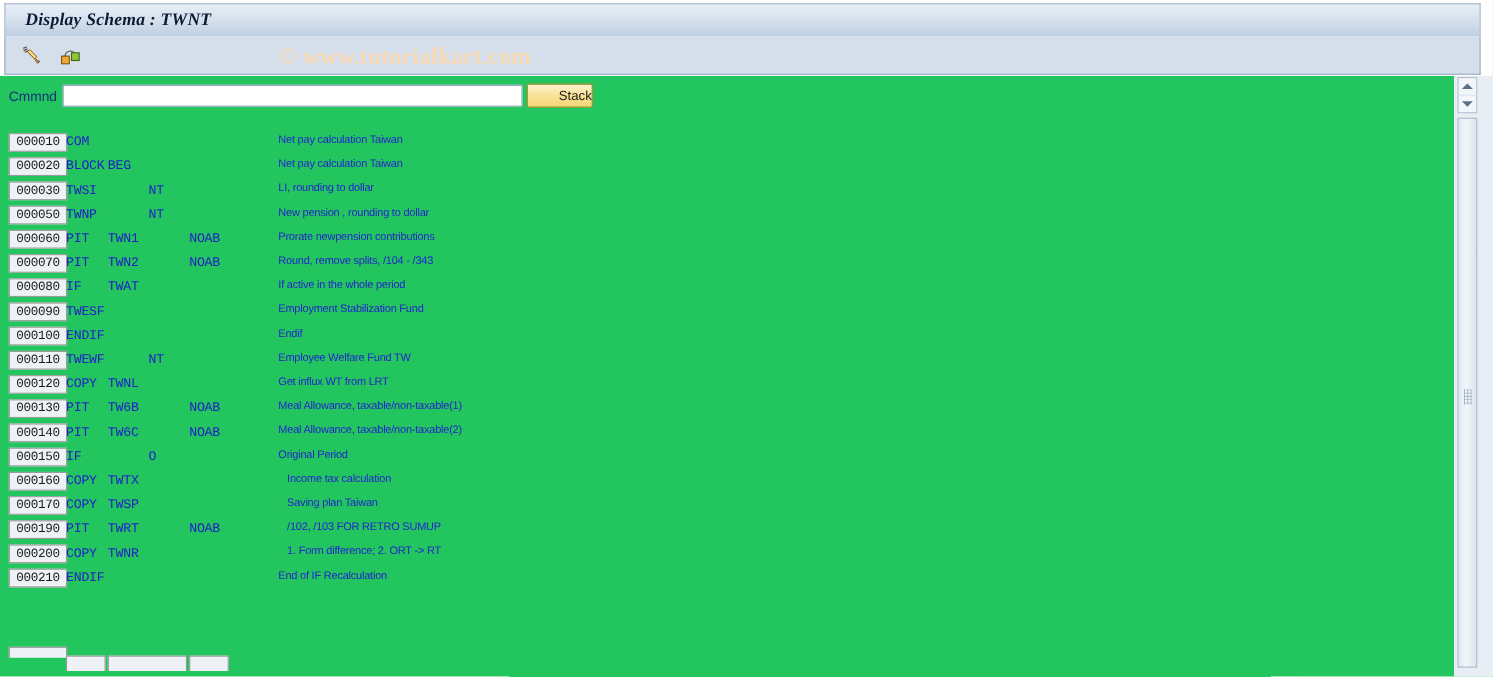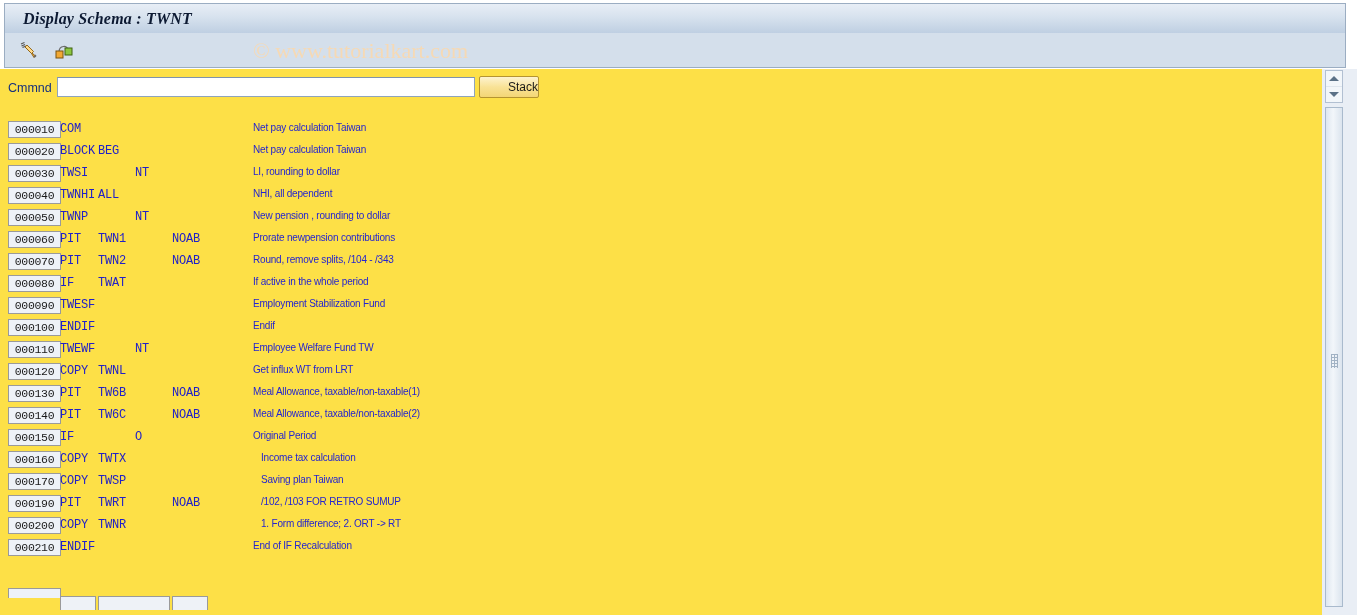--- a/index.html
+++ b/index.html
@@ -69,34 +69,34 @@
     justify-content: center;
     margin-left: 10px;
     cursor: pointer;
   }
   .watermark {
     position: absolute;
     left: 253px;
     top: 38px;
     font-family: "Liberation Serif", serif;
     font-size: 22px;
-    font-weight: normal;
+    font-weight: bold;
     color: #f6d9b4;
     white-space: nowrap;
     pointer-events: none;
   }
 
   
   .content {
     position: absolute;
     left: 0px;
     top: 69px;
     width: 1322px;
     height: 546px;
-    background: #fde047;
+    background: #22c55e;
     overflow: hidden;
   }
 
   
   .cmd-row {
     position: absolute;
     left: 0;
     top: 8px;
     width: 100%;
     height: 24px;
@@ -360,30 +360,20 @@
           <div class="lineno">000030</div>
           <div class="cell c-func">TWSI</div>
           <div class="cell c-p1"></div>
           <div class="cell c-p2">NT</div>
           <div class="cell c-p3"></div>
           <div class="cell c-p4"></div>
           <div class="cell c-d"></div>
           <div class="cell c-text">LI, rounding to dollar</div>
         </div>
         <div class="row">
-          <div class="lineno">000040</div>
-          <div class="cell c-func">TWNHI</div>
-          <div class="cell c-p1">ALL</div>
-          <div class="cell c-p2"></div>
-          <div class="cell c-p3"></div>
-          <div class="cell c-p4"></div>
-          <div class="cell c-d"></div>
-          <div class="cell c-text">NHI, all dependent</div>
-        </div>
-        <div class="row">
           <div class="lineno">000050</div>
           <div class="cell c-func">TWNP</div>
           <div class="cell c-p1"></div>
           <div class="cell c-p2">NT</div>
           <div class="cell c-p3"></div>
           <div class="cell c-p4"></div>
           <div class="cell c-d"></div>
           <div class="cell c-text">New pension , rounding to dollar</div>
         </div>
         <div class="row">

